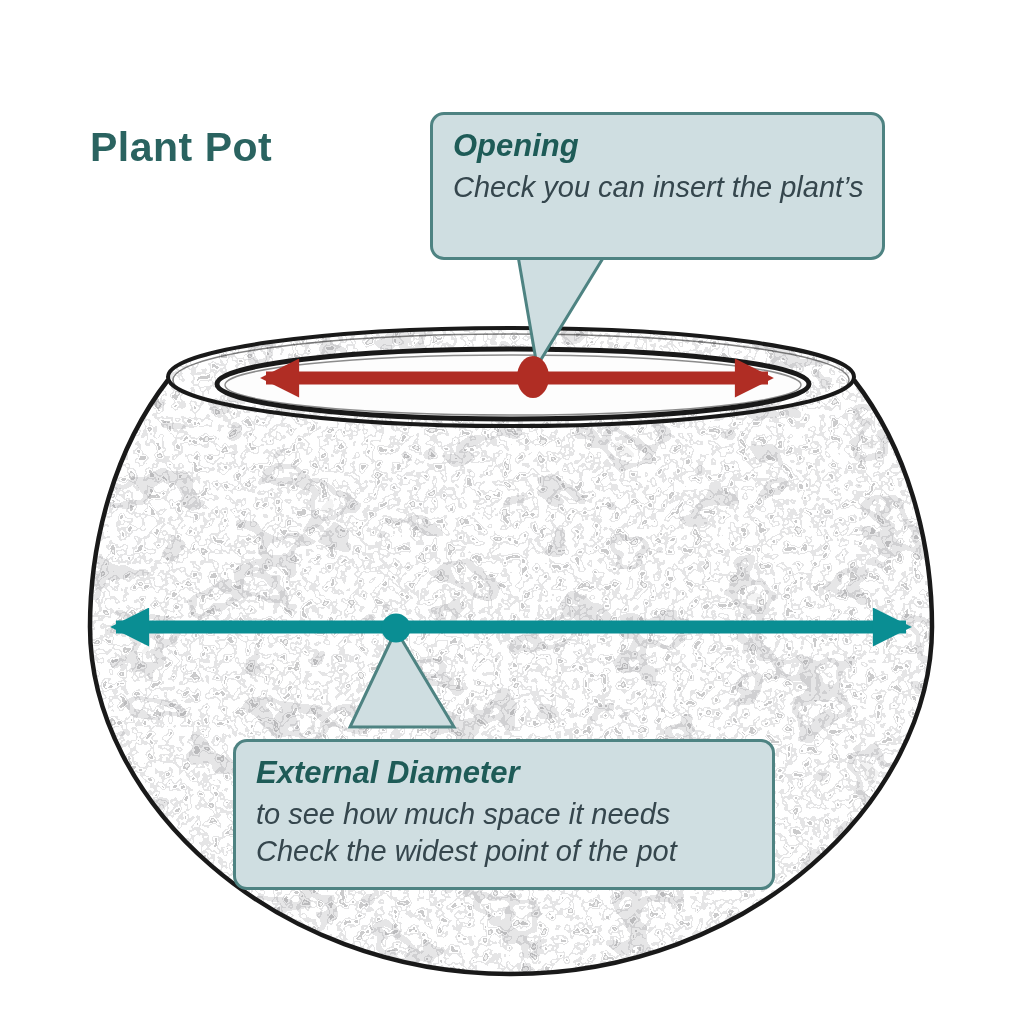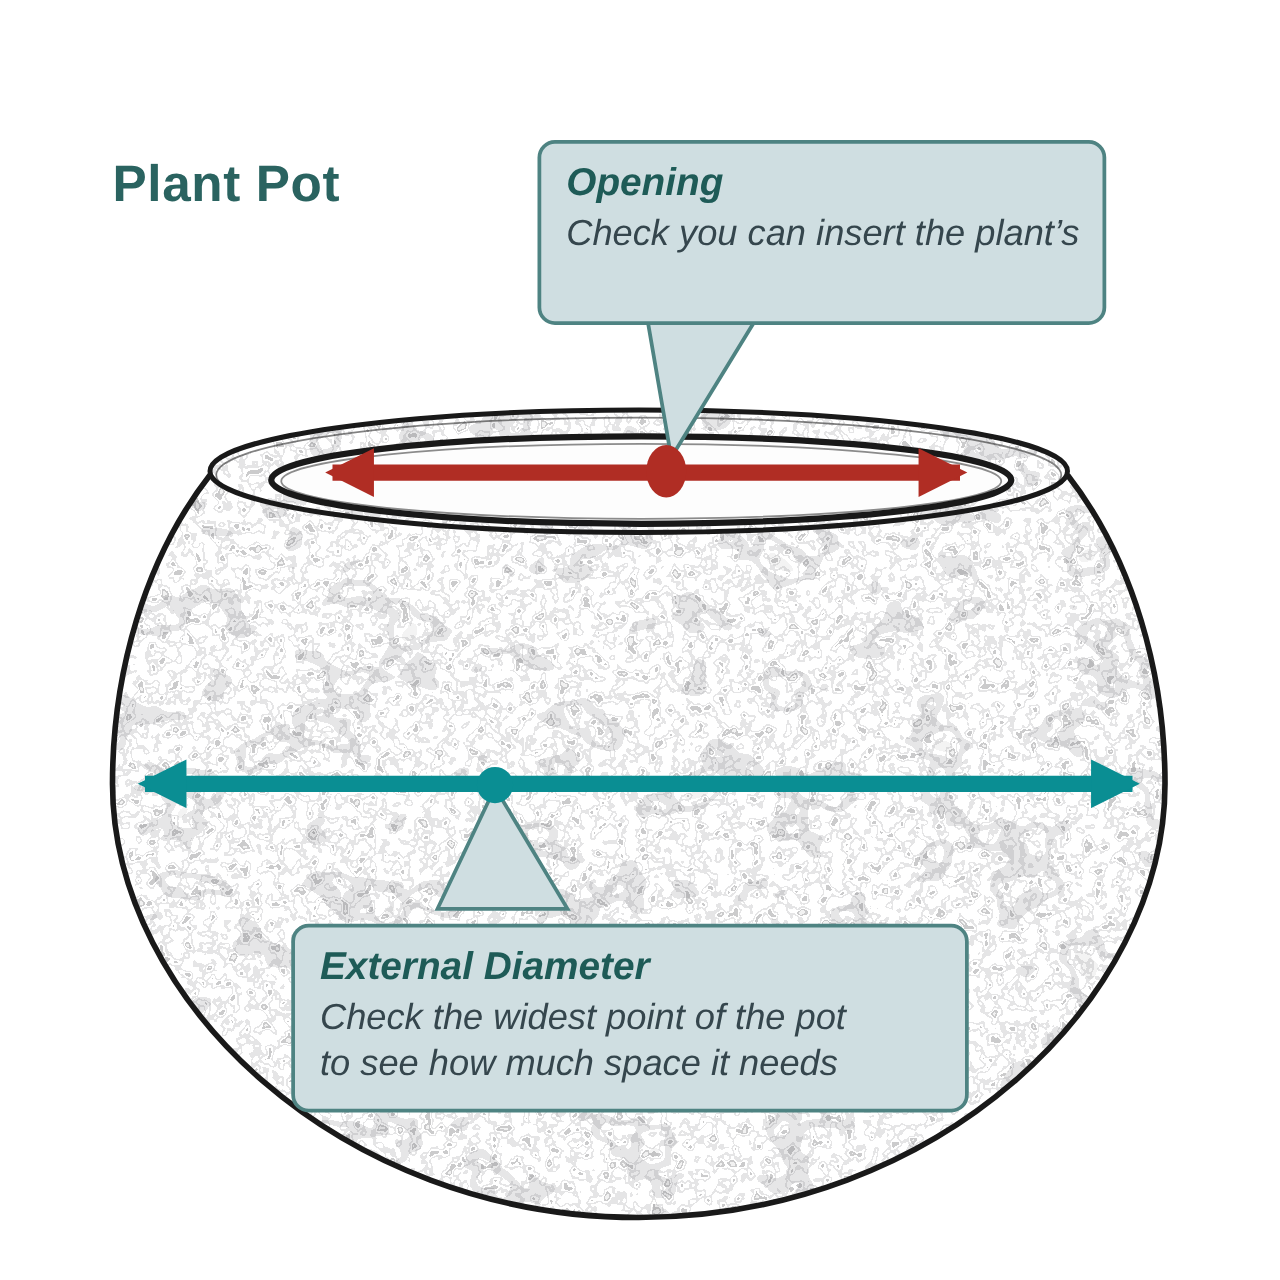--- a/index.html
+++ b/index.html
@@ -111,17 +111,17 @@
     <div>Plant Pot</div>
   </div>
 
   <div class="callout callout-opening">
     <div class="heading">Opening</div>
     <div class="line">Check you can insert the plant’s</div>
   </div>
 
   <div class="callout callout-diameter">
     <div class="heading">External Diameter</div>
+    <div class="line">to see how much space it needs</div>
     <div class="line">Check the widest point of the pot</div>
-    <div class="line">to see how much space it needs</div>
   </div>
 
 </div>
 
 </body></html>

